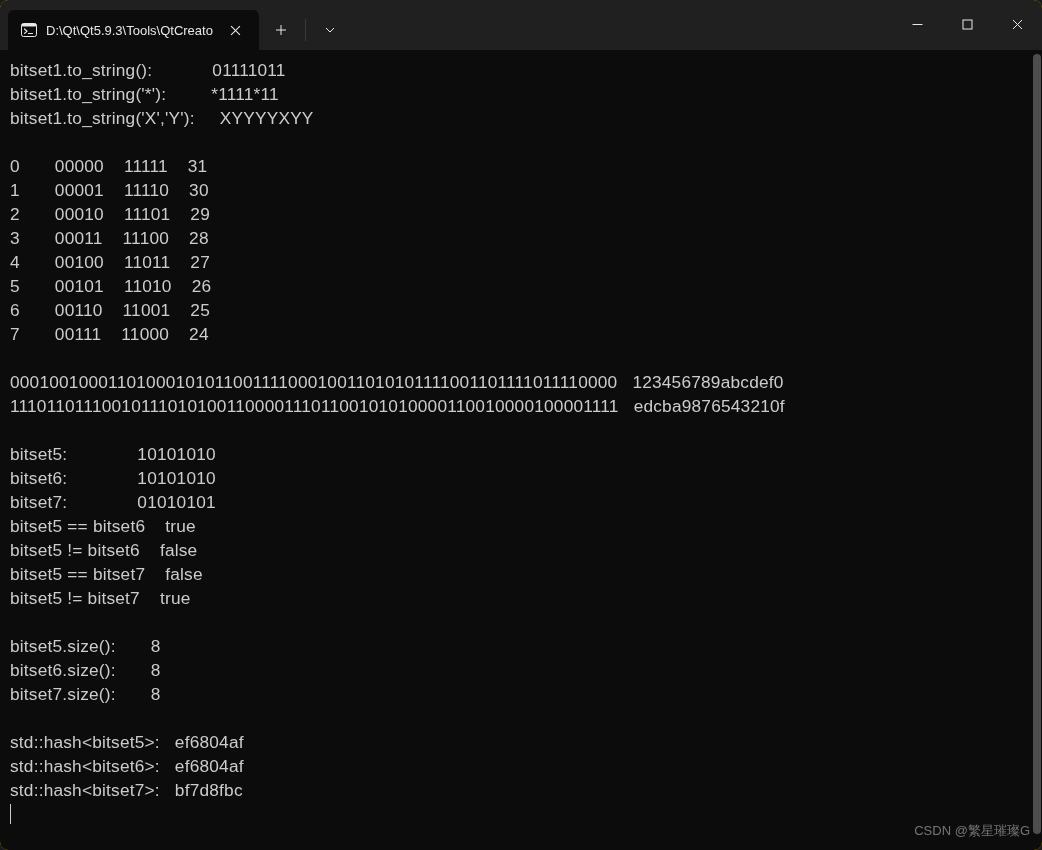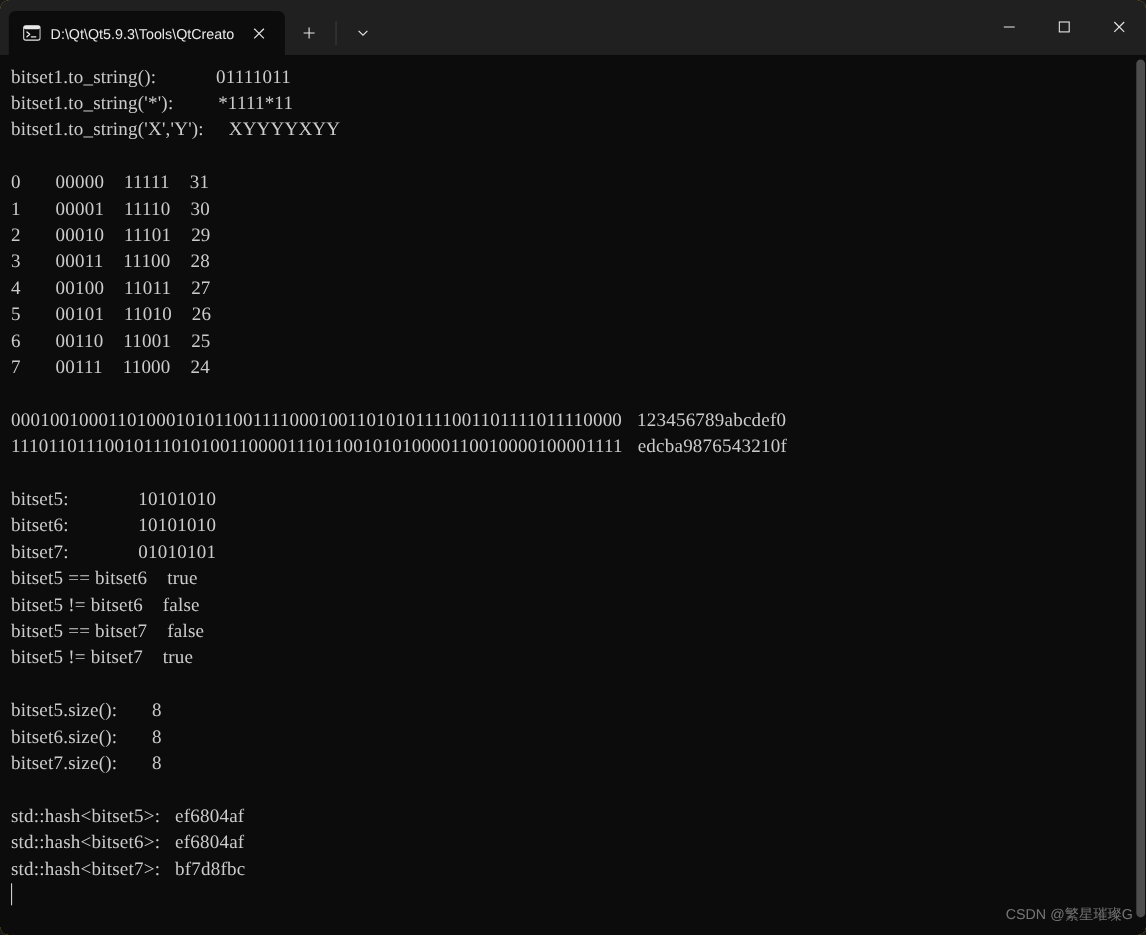--- a/index.html
+++ b/index.html
@@ -102,21 +102,21 @@
   }
   .terminal-wrap {
     flex: 1;
     background: #0c0c0c;
     display: flex;
     position: relative;
   }
   .terminal {
     flex: 1;
     padding: 8px 10px;
-    font-family: Liberation Serif, serif;
+    font-family: Liberation Sans, sans-serif;
     font-size: 17.3px;
     line-height: 24px;
     color: #cccccc;
     white-space: pre;
     letter-spacing: 0.2px;
     overflow: hidden;
   }
   .terminal .cursor {
     display:inline-block;
     width: 1px;

